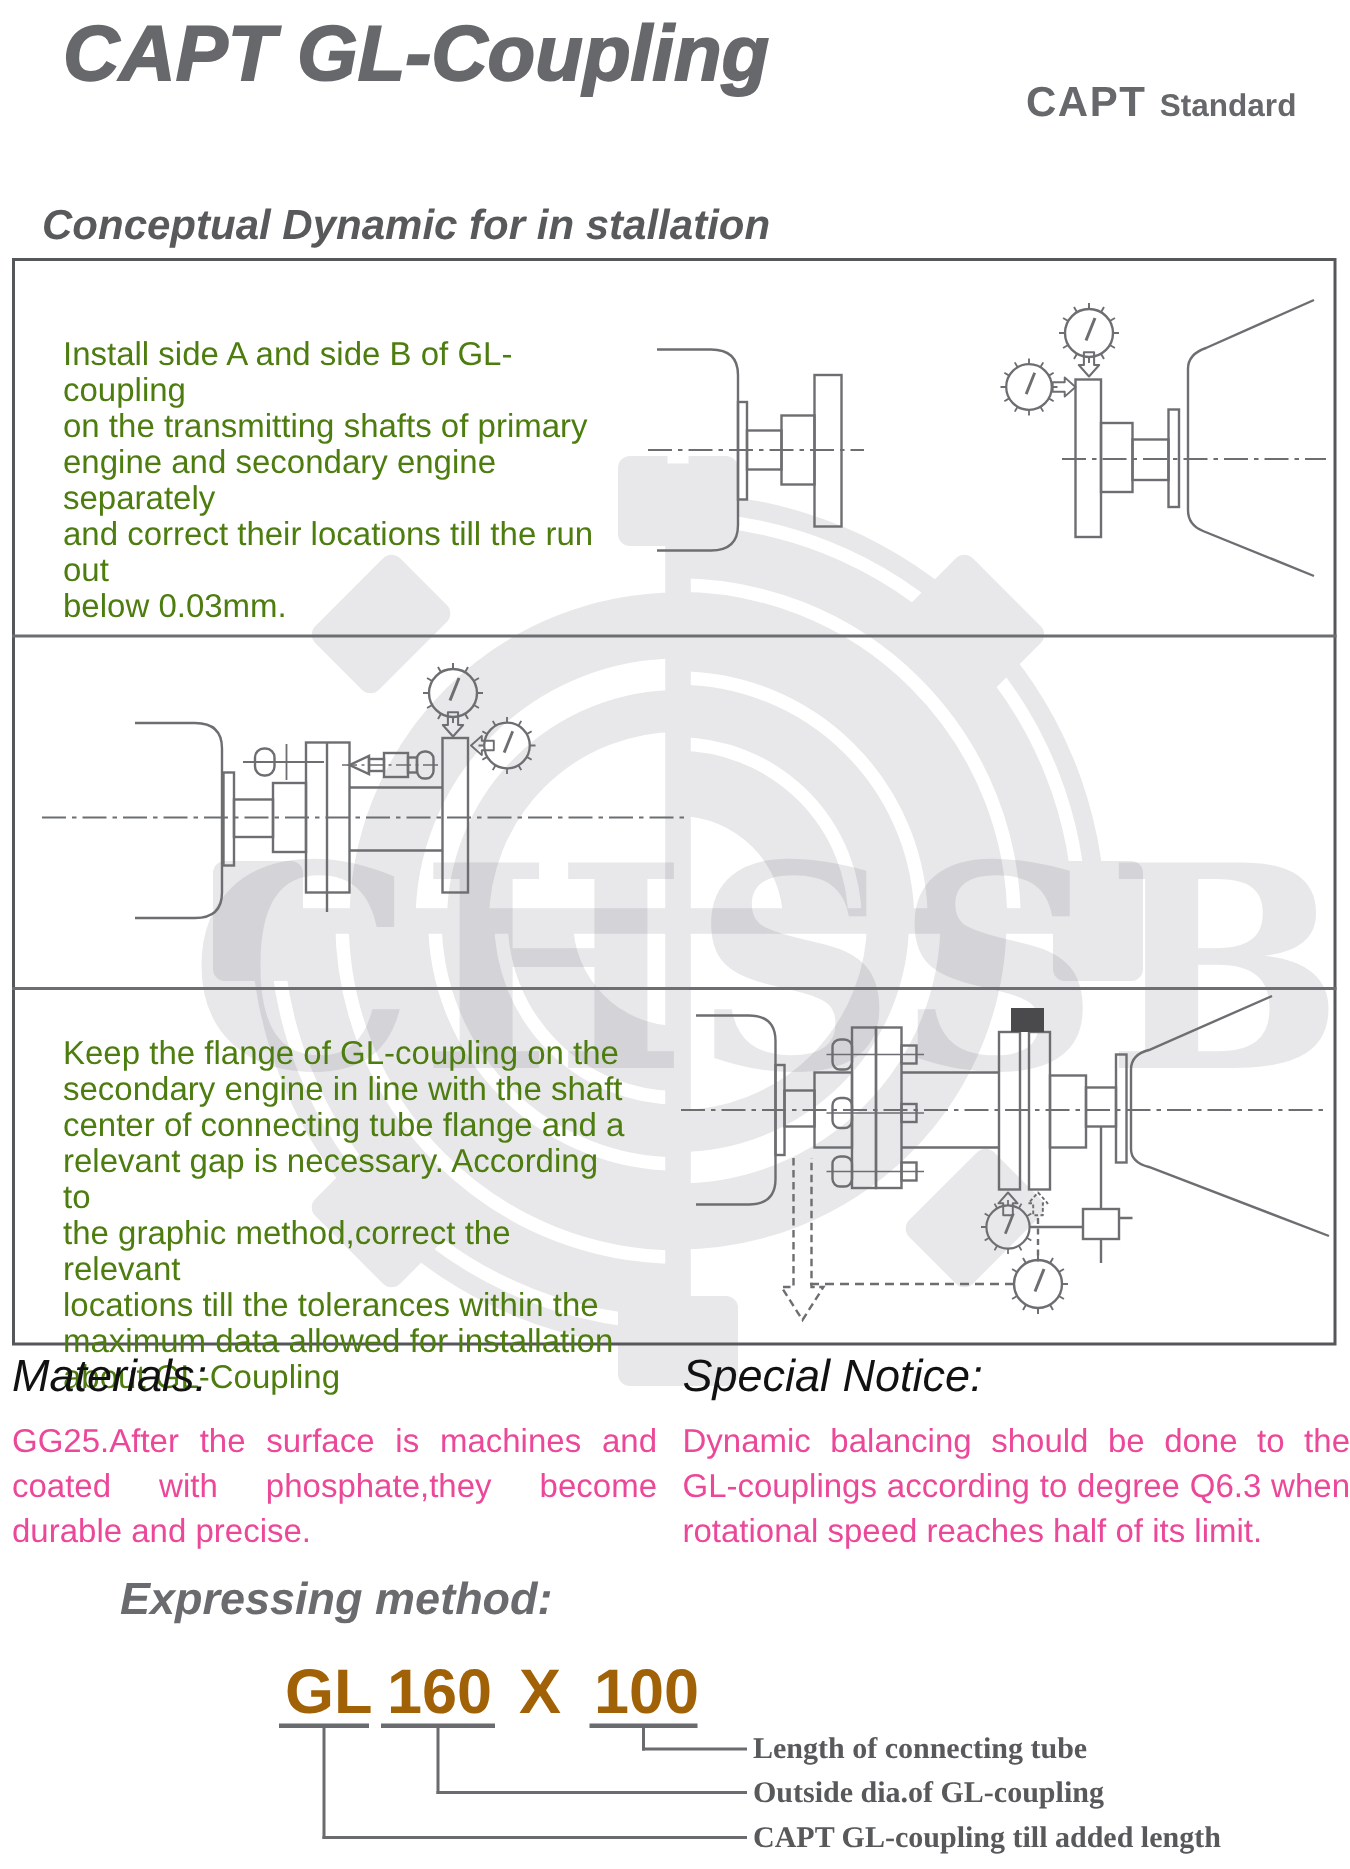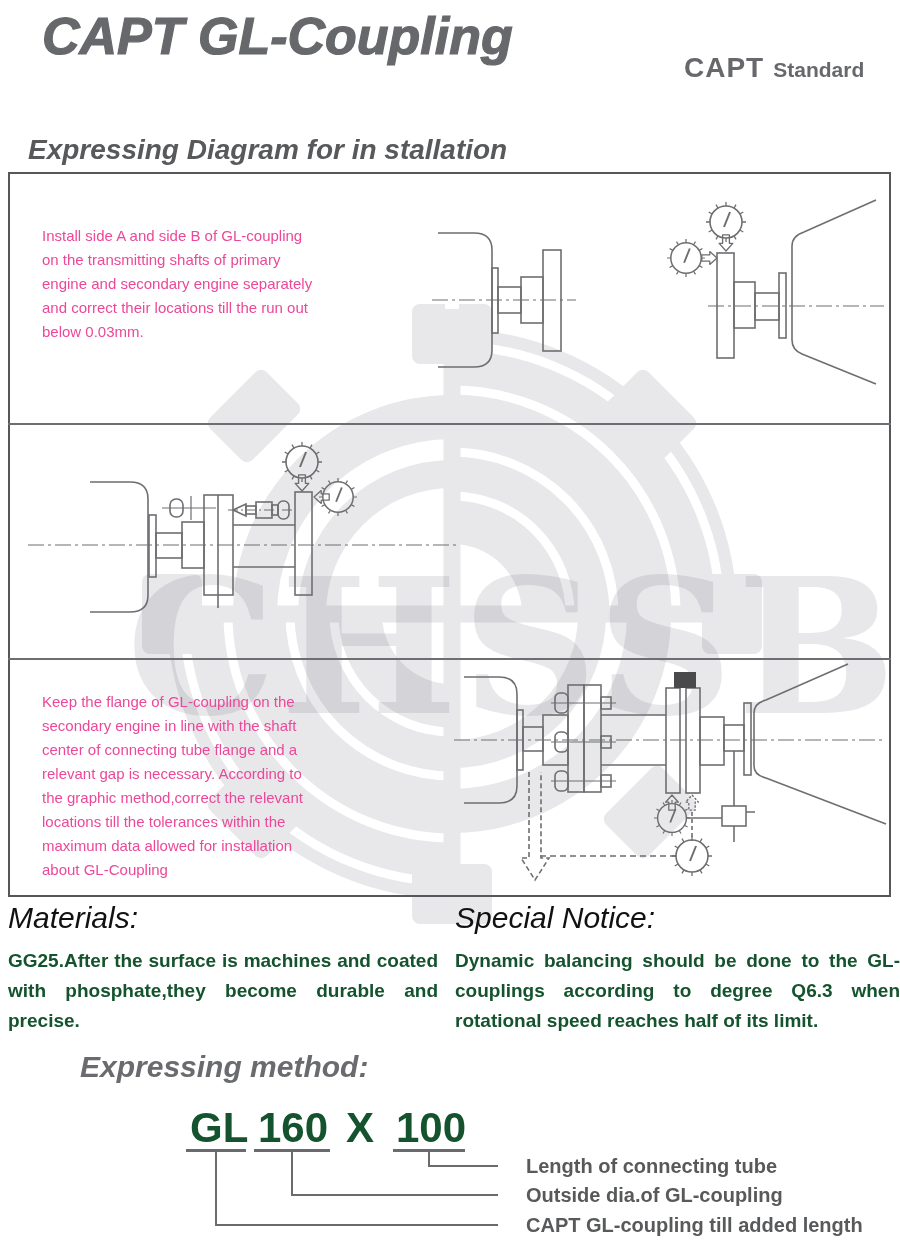--- a/index.html
+++ b/index.html
@@ -19,43 +19,43 @@
   
   .wm-svg{left:132px;top:294px;width:640px;height:640px;z-index:0;}
   .wm-text{left:0;top:552px;width:900px;text-align:right;z-index:0;
     font-family:"DejaVu Serif","Liberation Serif",serif;font-weight:bold;
     font-size:188px;line-height:190px;letter-spacing:4px;color:rgba(90,92,104,0.14);}
 
   
   .diagram-box{left:8px;top:172px;width:879px;height:721px;border:2px solid #55575a;z-index:1;}
   .row-divider{left:8px;width:883px;height:2px;background:#6d6e71;z-index:2;}
 
-  .step-text{font-size:15px;line-height:24px;color:#ec4899;white-space:pre-line;z-index:2;}
+  .step-text{font-size:22px;line-height:24px;color:#4d7c0f;white-space:pre-line;z-index:2;}
   .step-1{left:42px;top:224px;width:380px;}
   .step-2{left:462px;top:498px;width:420px;}
   .step-3{left:42px;top:690px;width:380px;}
 
   svg.diag{position:absolute;z-index:2;color:#6d6e71;overflow:visible;}
 
   
   .col-heading{font-size:30px;font-weight:normal;font-style:italic;color:#111;white-space:nowrap;z-index:2;}
   .mat-heading{left:8px;top:901px;}
   .sn-heading{left:455px;top:901px;}
-  .col-body{font-size:19px;font-weight:bold;color:#14532d;line-height:30px;text-align:justify;z-index:2;}
+  .col-body{font-size:22px;font-weight:normal;color:#ec4899;line-height:30px;text-align:justify;z-index:2;}
   .mat-body{left:8px;top:946px;width:430px;}
   .sn-body{left:455px;top:946px;width:445px;}
 
   
   .exp-heading{left:80px;top:1050px;font-size:30px;font-weight:bold;font-style:italic;color:#6a6b6e;white-space:nowrap;}
-  .token{top:1104px;font-size:42px;font-weight:bold;color:#14532d;white-space:nowrap;}
+  .token{top:1104px;font-size:42px;font-weight:bold;color:#a16207;white-space:nowrap;}
   .tok-gl{left:190px;}  .tok-160{left:258px;}  .tok-x{left:346px;}  .tok-100{left:396px;}
   .underline{top:1149px;height:3px;background:#6a6b6e;}
   .ul-gl{left:186px;width:60px;} .ul-160{left:254px;width:76px;} .ul-100{left:393px;width:72px;}
   .conn{background:#6a6b6e;}
-  .lbl{left:526px;font-size:20px;font-weight:bold;color:#58595b;white-space:nowrap;}
+  .lbl{left:502px;font-size:20px;font-weight:bold;color:#58595b;white-space:nowrap;font-family:Liberation Serif, serif;}
 </style>
 </head>
 <body>
 
 <div id="page">
 
   <svg width="0" height="0" style="position:absolute" aria-hidden="true">
     <defs>
       <g id="gauge">
         <circle r="16" fill="none" stroke="currentColor" stroke-width="1.6"></circle>
@@ -66,21 +66,21 @@
         <path d="M0 0L-8 -9H-4V-19H4V-9H8Z" fill="none" stroke="currentColor" stroke-width="1.6" stroke-linejoin="round"></path>
       </g>
     </defs>
   </svg>
 
   <div class="abs brand">
     <span class="b1">CAPT</span>
     <span class="b2">Standard</span>
   </div>
   <div class="abs main-title">CAPT GL-Coupling</div>
-  <div class="abs section-heading">Expressing Diagram for in stallation</div>
+  <div class="abs section-heading">Conceptual Dynamic for in stallation</div>
 
   <svg class="abs wm-svg" viewBox="-320 -320 640 640" aria-hidden="true">
     <g fill="#e8e8ea" stroke="none">
       <path d="M0 -285A285 285 0 0 1 285 0L70 0A70 70 0 0 0 0 -70Z"></path>
       <path d="M0 285A285 285 0 0 1 -285 0L-70 0A70 70 0 0 0 0 70Z"></path>
     </g>
     <circle r="197" fill="none" stroke="#e8e8ea" stroke-width="44"></circle>
     <circle r="140" fill="none" stroke="#e8e8ea" stroke-width="28"></circle>
     <circle r="268" fill="none" stroke="#ffffff" stroke-width="9"></circle>
     <circle r="224" fill="none" stroke="#ffffff" stroke-width="9"></circle>

